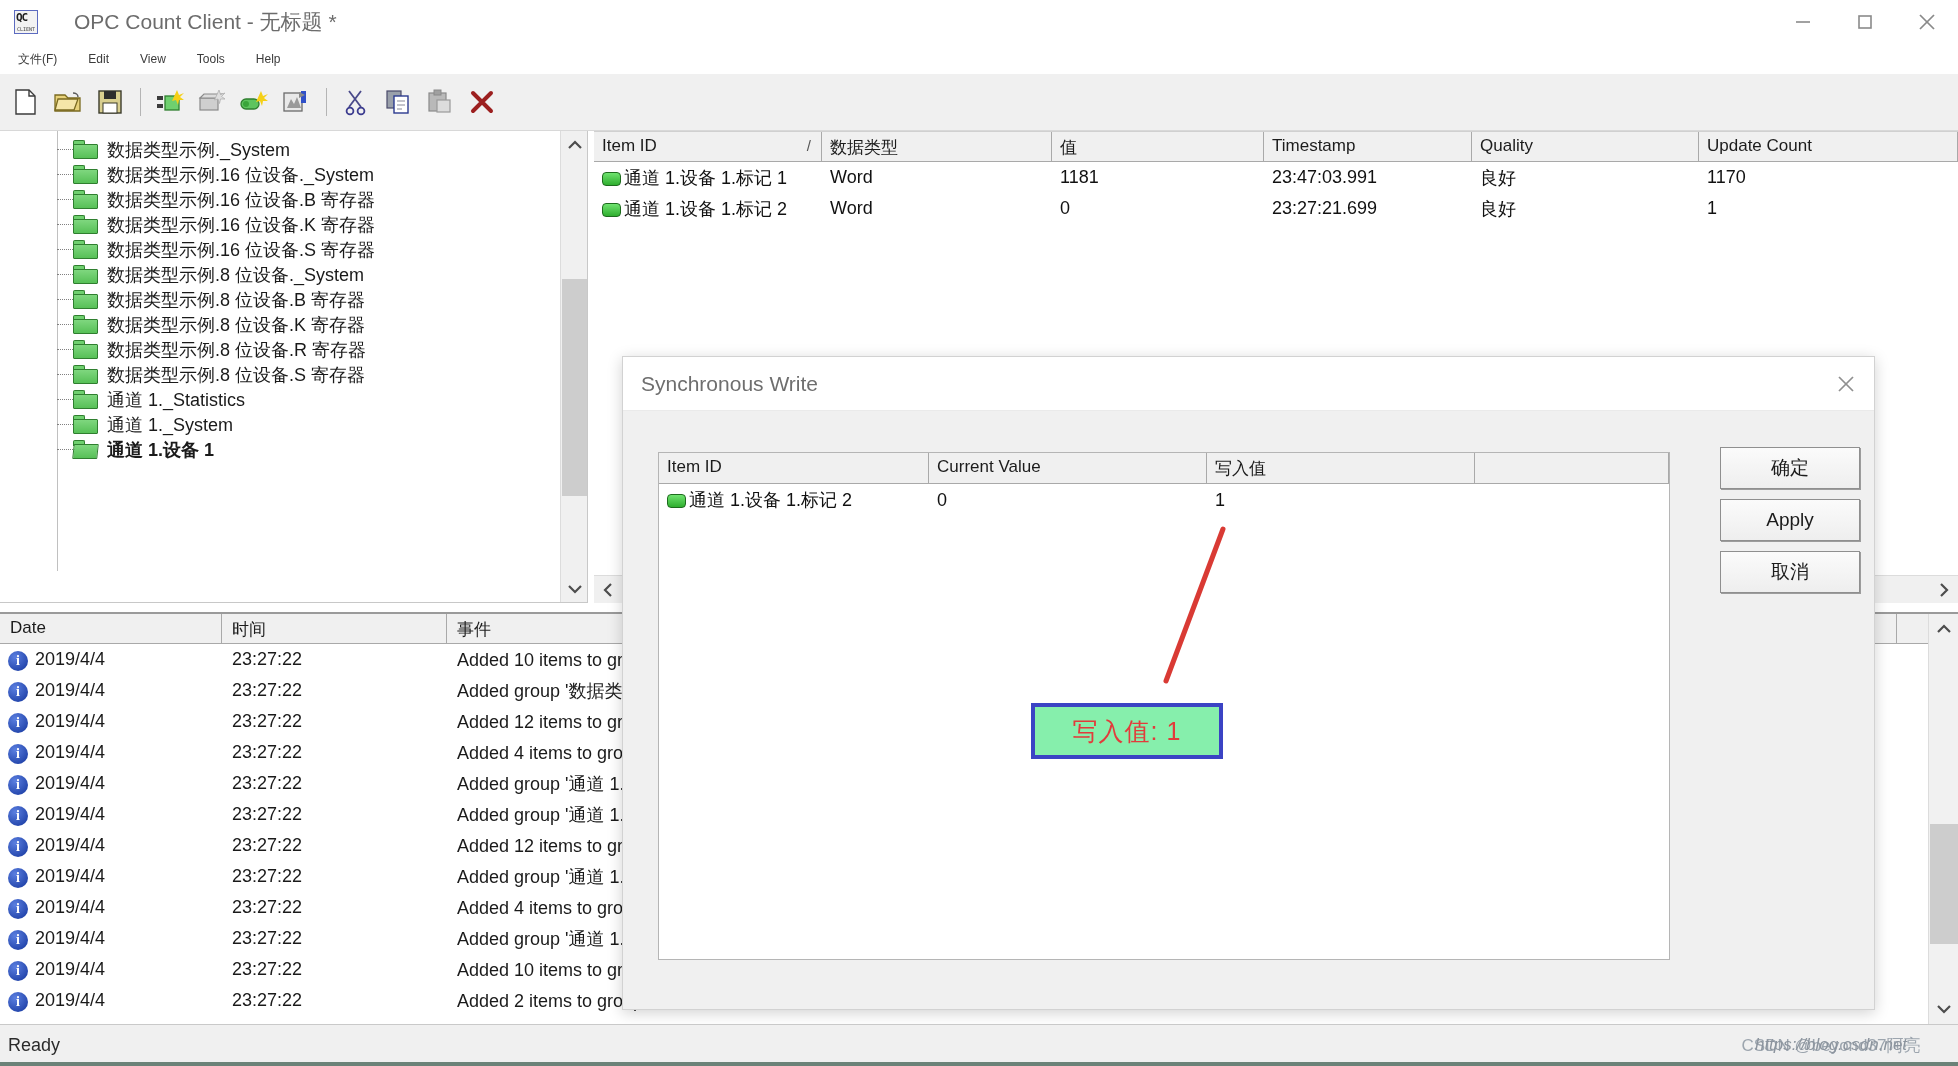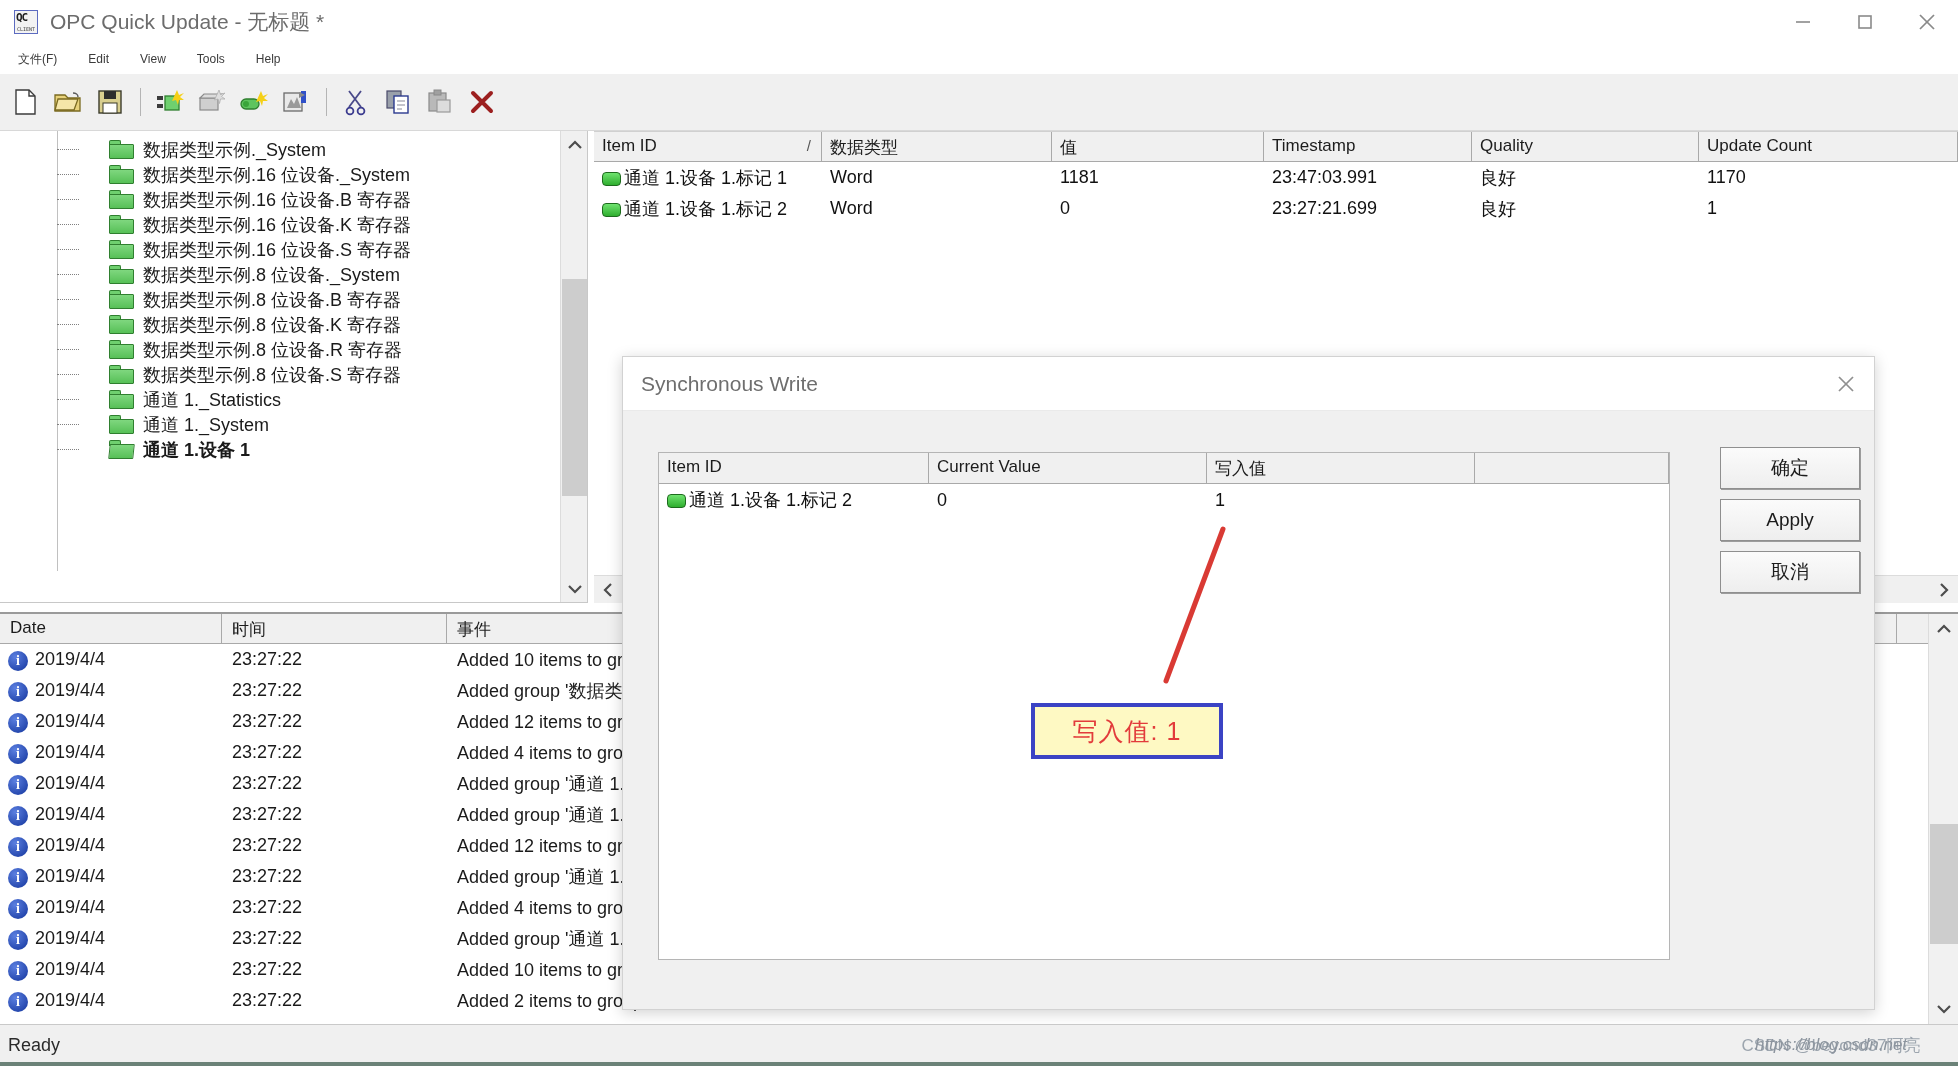--- a/index.html
+++ b/index.html
@@ -14,21 +14,21 @@
     position: relative;
     width: 1958px; height: 1066px;
     background: #ffffff;
   }
 
   
   .titlebar {
     position: absolute; left: 0; top: 0;
     width: 1958px; height: 44px;
     background: #ffffff;
-    display: flex; align-items: center;
+    display: flex; align-items: center; gap: 24px;
   }
   .app-icon {
     width: 24px; height: 24px;
     margin-left: 14px; margin-right: 12px;
     border: 1px solid #5c6bc0;
     background: #f3f3f3;
     position: relative;
     flex: 0 0 auto;
   }
   .app-icon span {
@@ -108,21 +108,21 @@
     position: absolute; left: 0; top: 0;
     width: 560px; height: 440px;
     padding-top: 6px;
   }
   .tree-row {
     height: 25px;
     display: flex; align-items: center;
     white-space: nowrap;
     font-size: 18px;
     color: #1a1a1a;
-    padding-left: 85px;
+    padding-left: 49px;
     position: relative;
   }
   .tree-row.bold { font-weight: bold; }
   .dotline {
     position: absolute; left: 57px; top: 12px;
     width: 22px; height: 1px;
     border-top: 1px dotted #808080;
   }
   .vline {
     position: absolute; left: 57px; top: 0; bottom: 0;
@@ -359,41 +359,41 @@
 
   
   .anno-line {
     position: absolute; left: 1160px; top: 525px;
     width: 70px; height: 160px;
     pointer-events: none;
   }
   .anno-box {
     position: absolute; left: 1031px; top: 703px;
     width: 192px; height: 56px;
-    background: #fef9c3;
+    background: #86efac;
     border: 4px solid #3b43c4;
     display: flex; align-items: center; justify-content: center;
   }
   .anno-text {
     font-size: 25px; color: #e23b3b;
     white-space: nowrap;
     letter-spacing: 1px;
   }
 </style>
 </head>
 <body>
 
 <div id="app">
 
   <div class="titlebar">
     <div class="app-icon">
       <span>QC</span>
       <i>CLIENT</i>
     </div>
-    <div class="title-text">OPC Quick Update - 无标题 *</div>
+    <div class="title-text">OPC Count Client - 无标题 *</div>
     <div class="win-controls">
       <div class="win-btn">
         <svg width="22" height="22" viewBox="0 0 22 22">
             <line x1="4" y1="11" x2="18" y2="11" stroke="#8a8a8a" stroke-width="1.6"></line>
           </svg>
       </div>
       <div class="win-btn">
         <svg width="22" height="22" viewBox="0 0 22 22">
             <rect x="5" y="5" width="12" height="12" fill="none" stroke="#8a8a8a" stroke-width="1.6"></rect>
           </svg>

